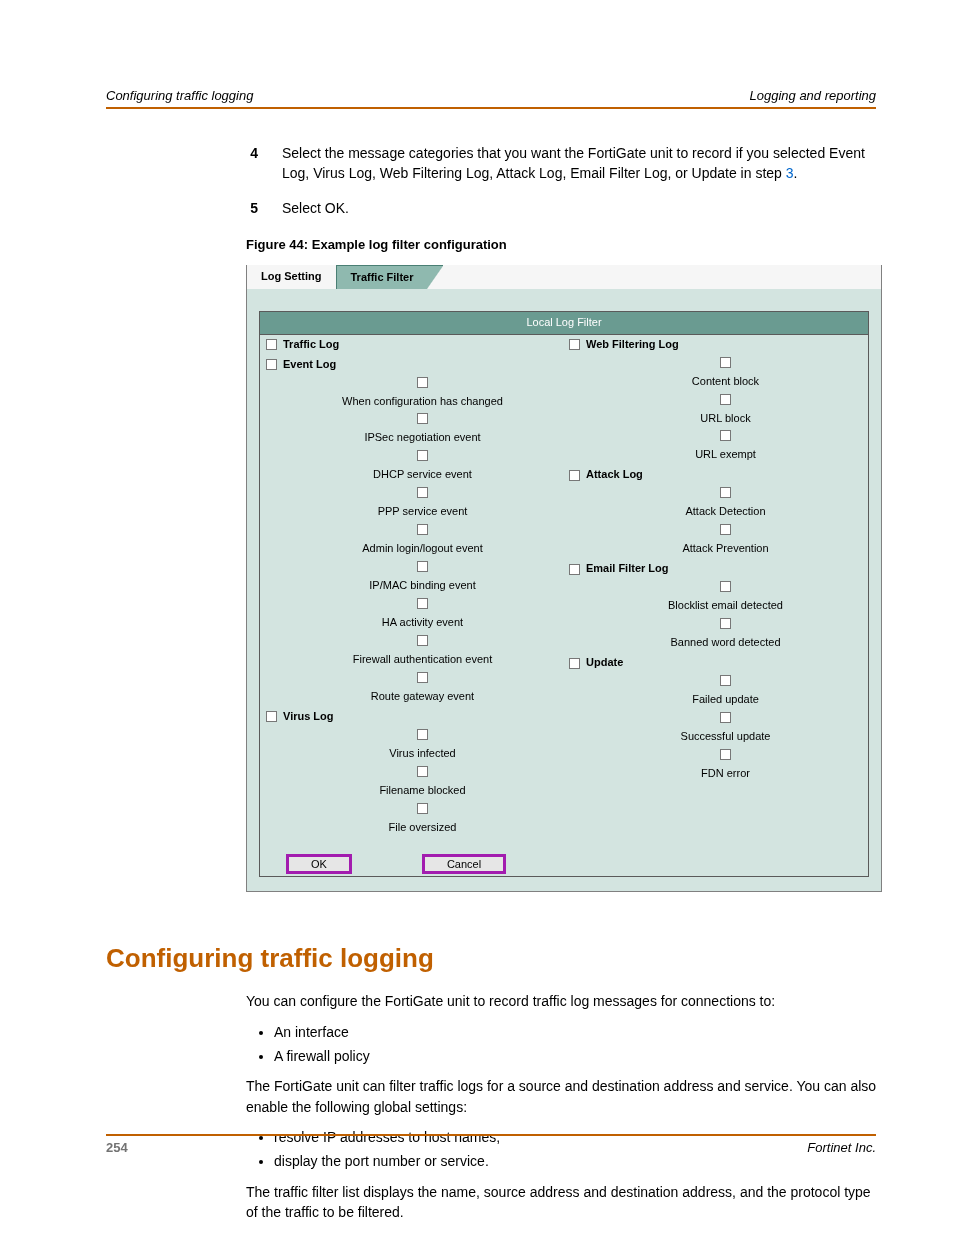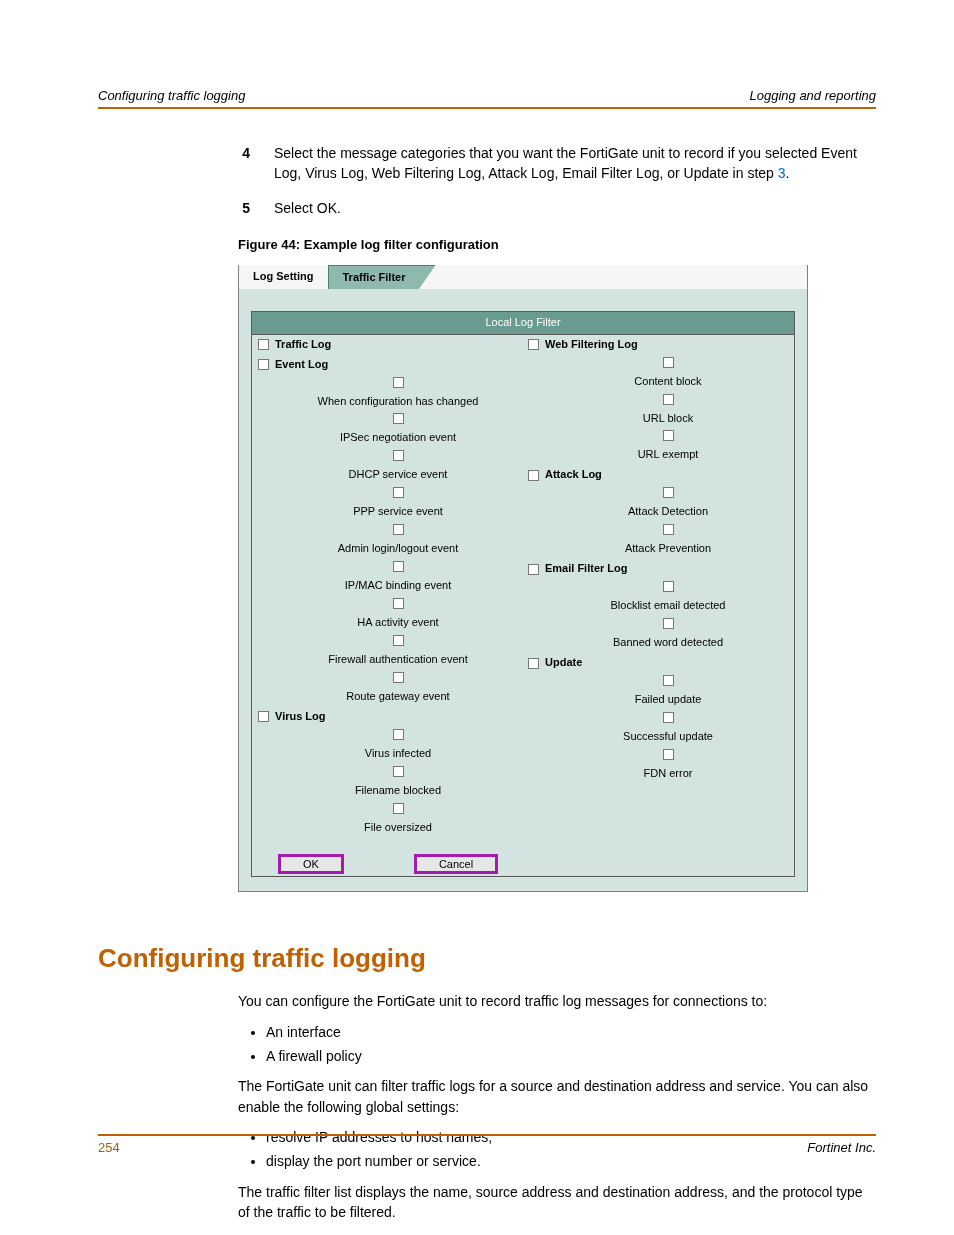--- a/index.html
+++ b/index.html
@@ -8,20 +8,21 @@
     background: #fff;
     width: 954px;
     height: 1235px;
     position: relative;
     color: #000;
   }
   .page {
     position: absolute;
     inset: 0;
     padding: 88px 78px 40px 98px;
+    margin-left: 8px;
   }
   .header-row {
     display: flex;
     justify-content: space-between;
     font-style: italic;
     font-size: 13px;
     padding-bottom: 4px;
     border-bottom: 2px solid #c06000;
   }
   .content {
@@ -35,21 +36,21 @@
     display: flex;
     gap: 24px;
     margin-bottom: 14px;
   }
   .step-num { font-weight: bold; width: 12px; text-align: right; }
   .step-body { flex: 1; }
   .link { color: #0066cc; }
   .figcaption { font-weight: bold; font-size: 13px; margin: 18px 0 10px 0; }
   
   .figure {
-    width: 570px;
+    width: 636px;
     background: #a21caf;
     border: 1px solid #808080;
     border-top: none;
     font-family: Verdana, Arial, sans-serif;
     font-size: 11px;
   }
   .tabs {
     display: flex;
     height: 24px;
     background: #f6f6f6;
@@ -137,21 +138,21 @@
   ul.bullets li { margin-bottom: 4px; }
   .footer-row {
     position: absolute;
     left: 98px; right: 78px; bottom: 80px;
     display: flex;
     justify-content: space-between;
     font-size: 13px;
     padding-top: 4px;
     border-top: 2px solid #c06000;
   }
-  .page-num { color: #a16207; font-weight: normal; }
+  .page-num { color: #737373; font-weight: bold; }
   .company { font-style: italic; text-align: center; }
 </style>
 </head>
 <body>
 
 <div class="page">
 
   <div class="header-row">
     <span>Configuring traffic logging</span>
     <span>Logging and reporting</span>

